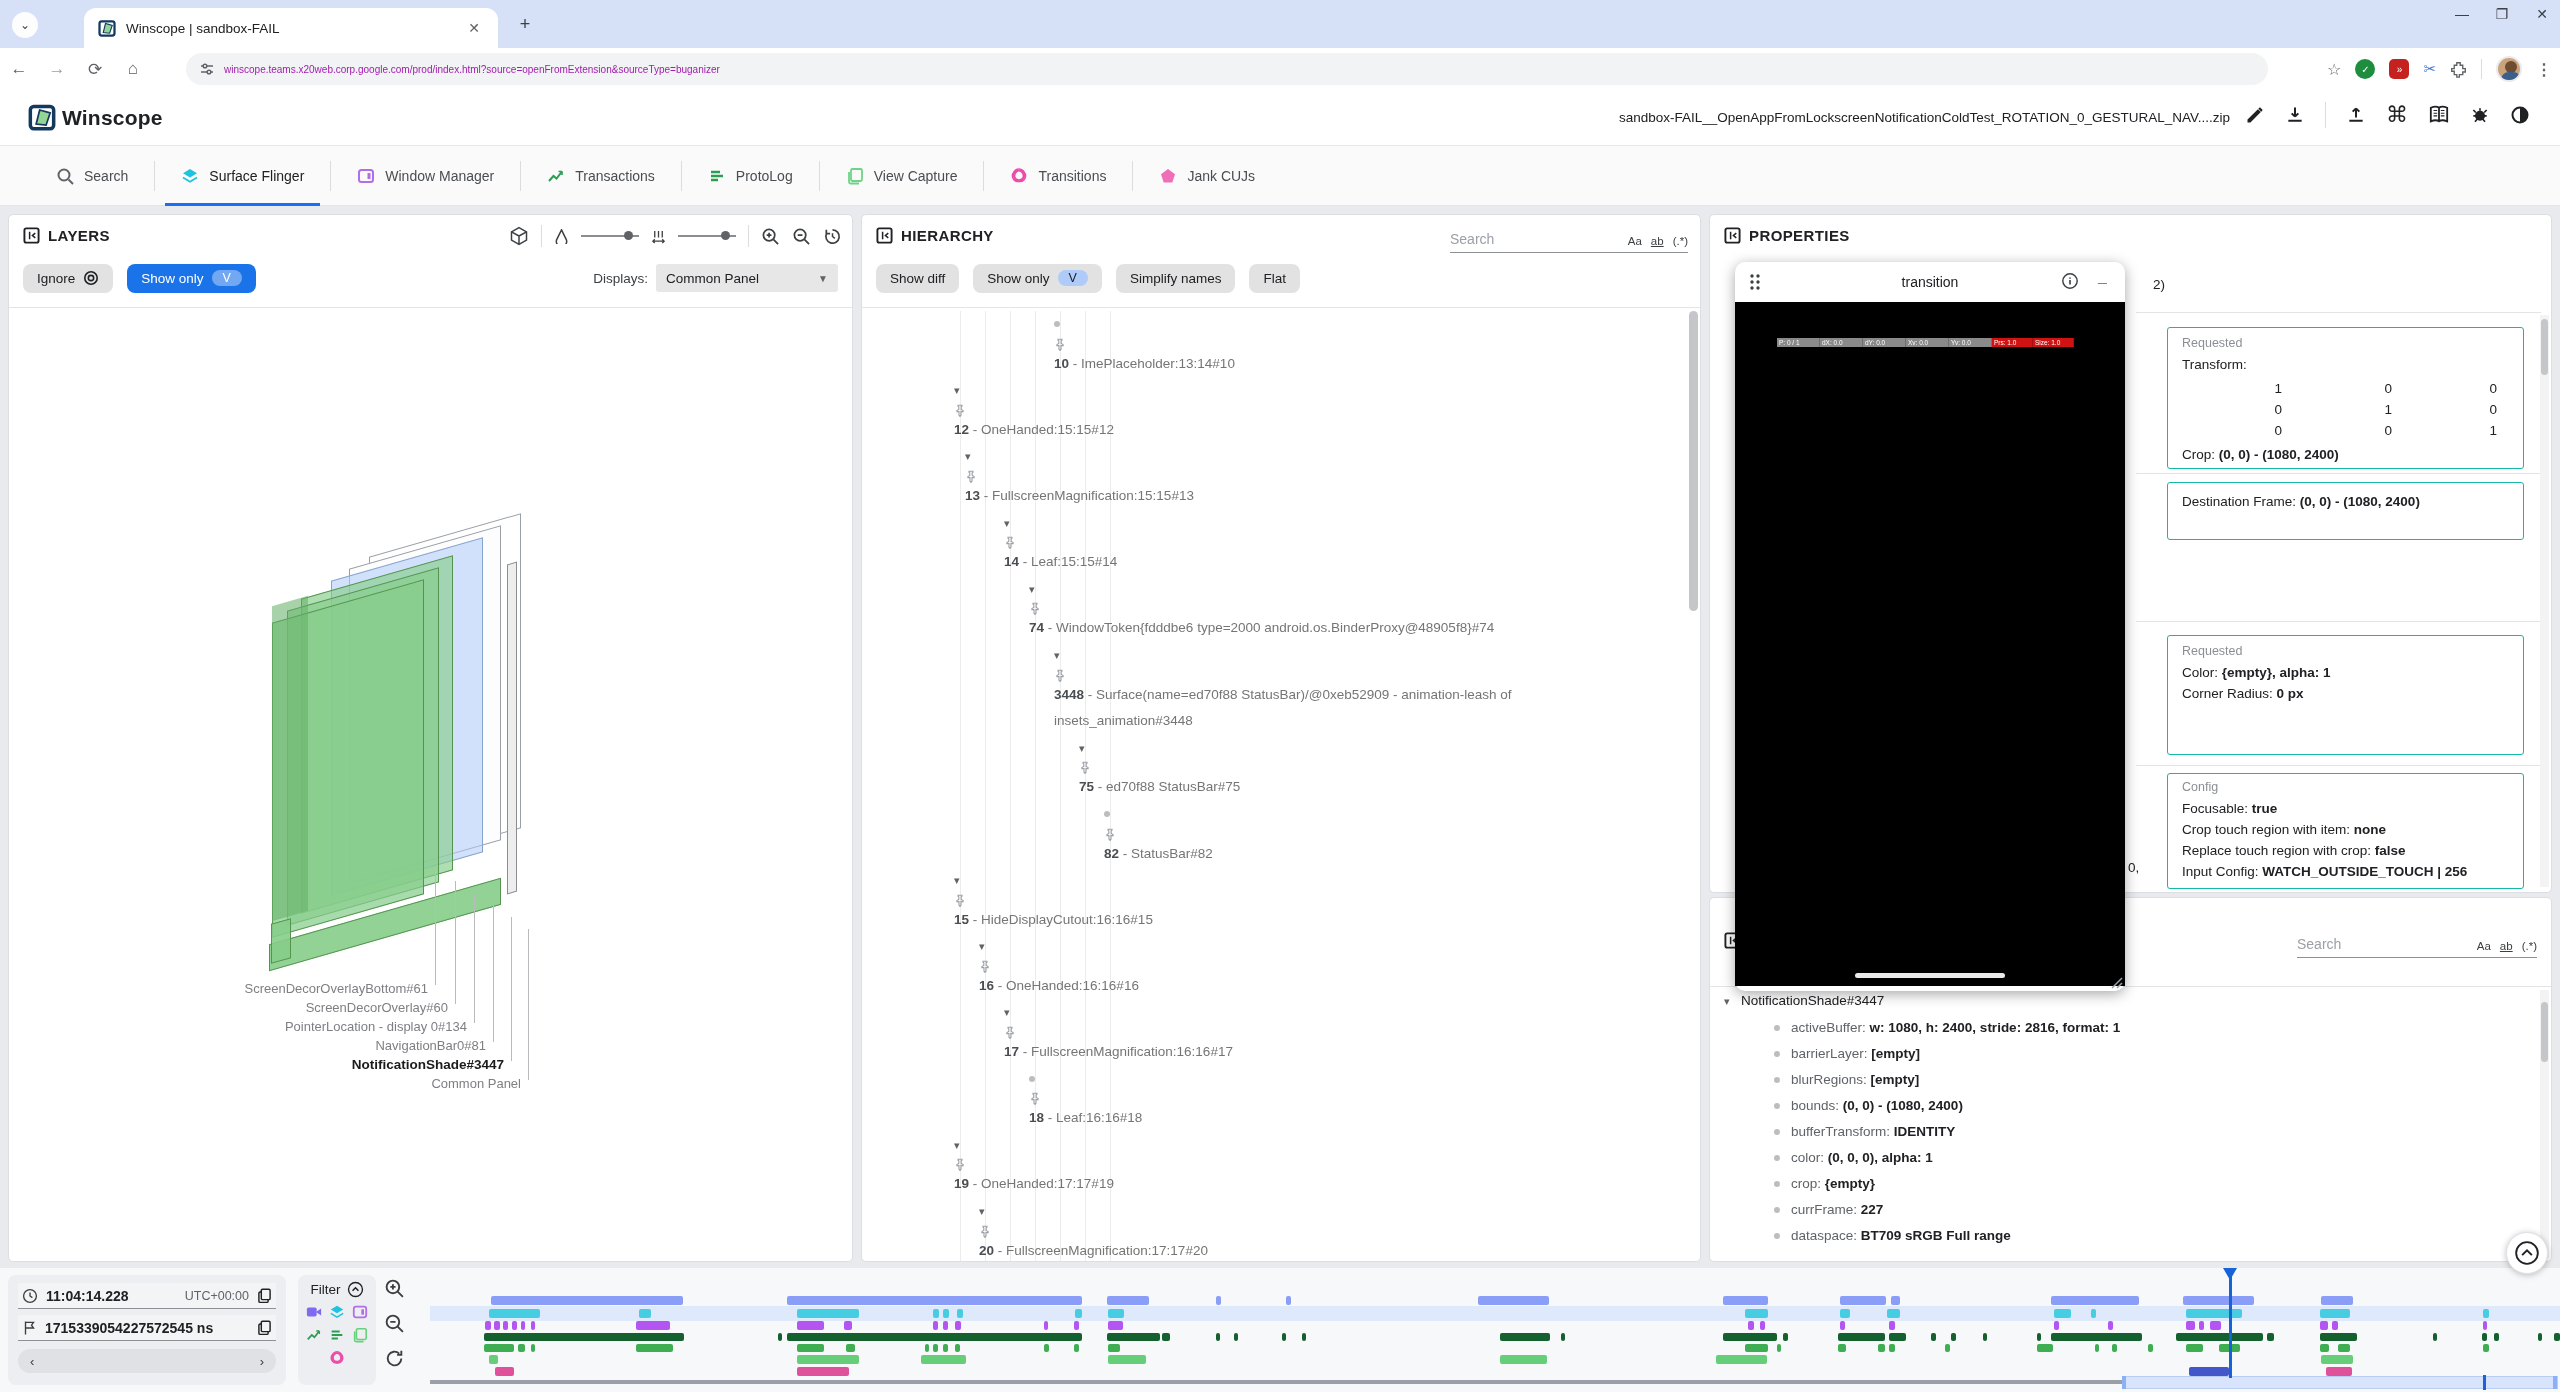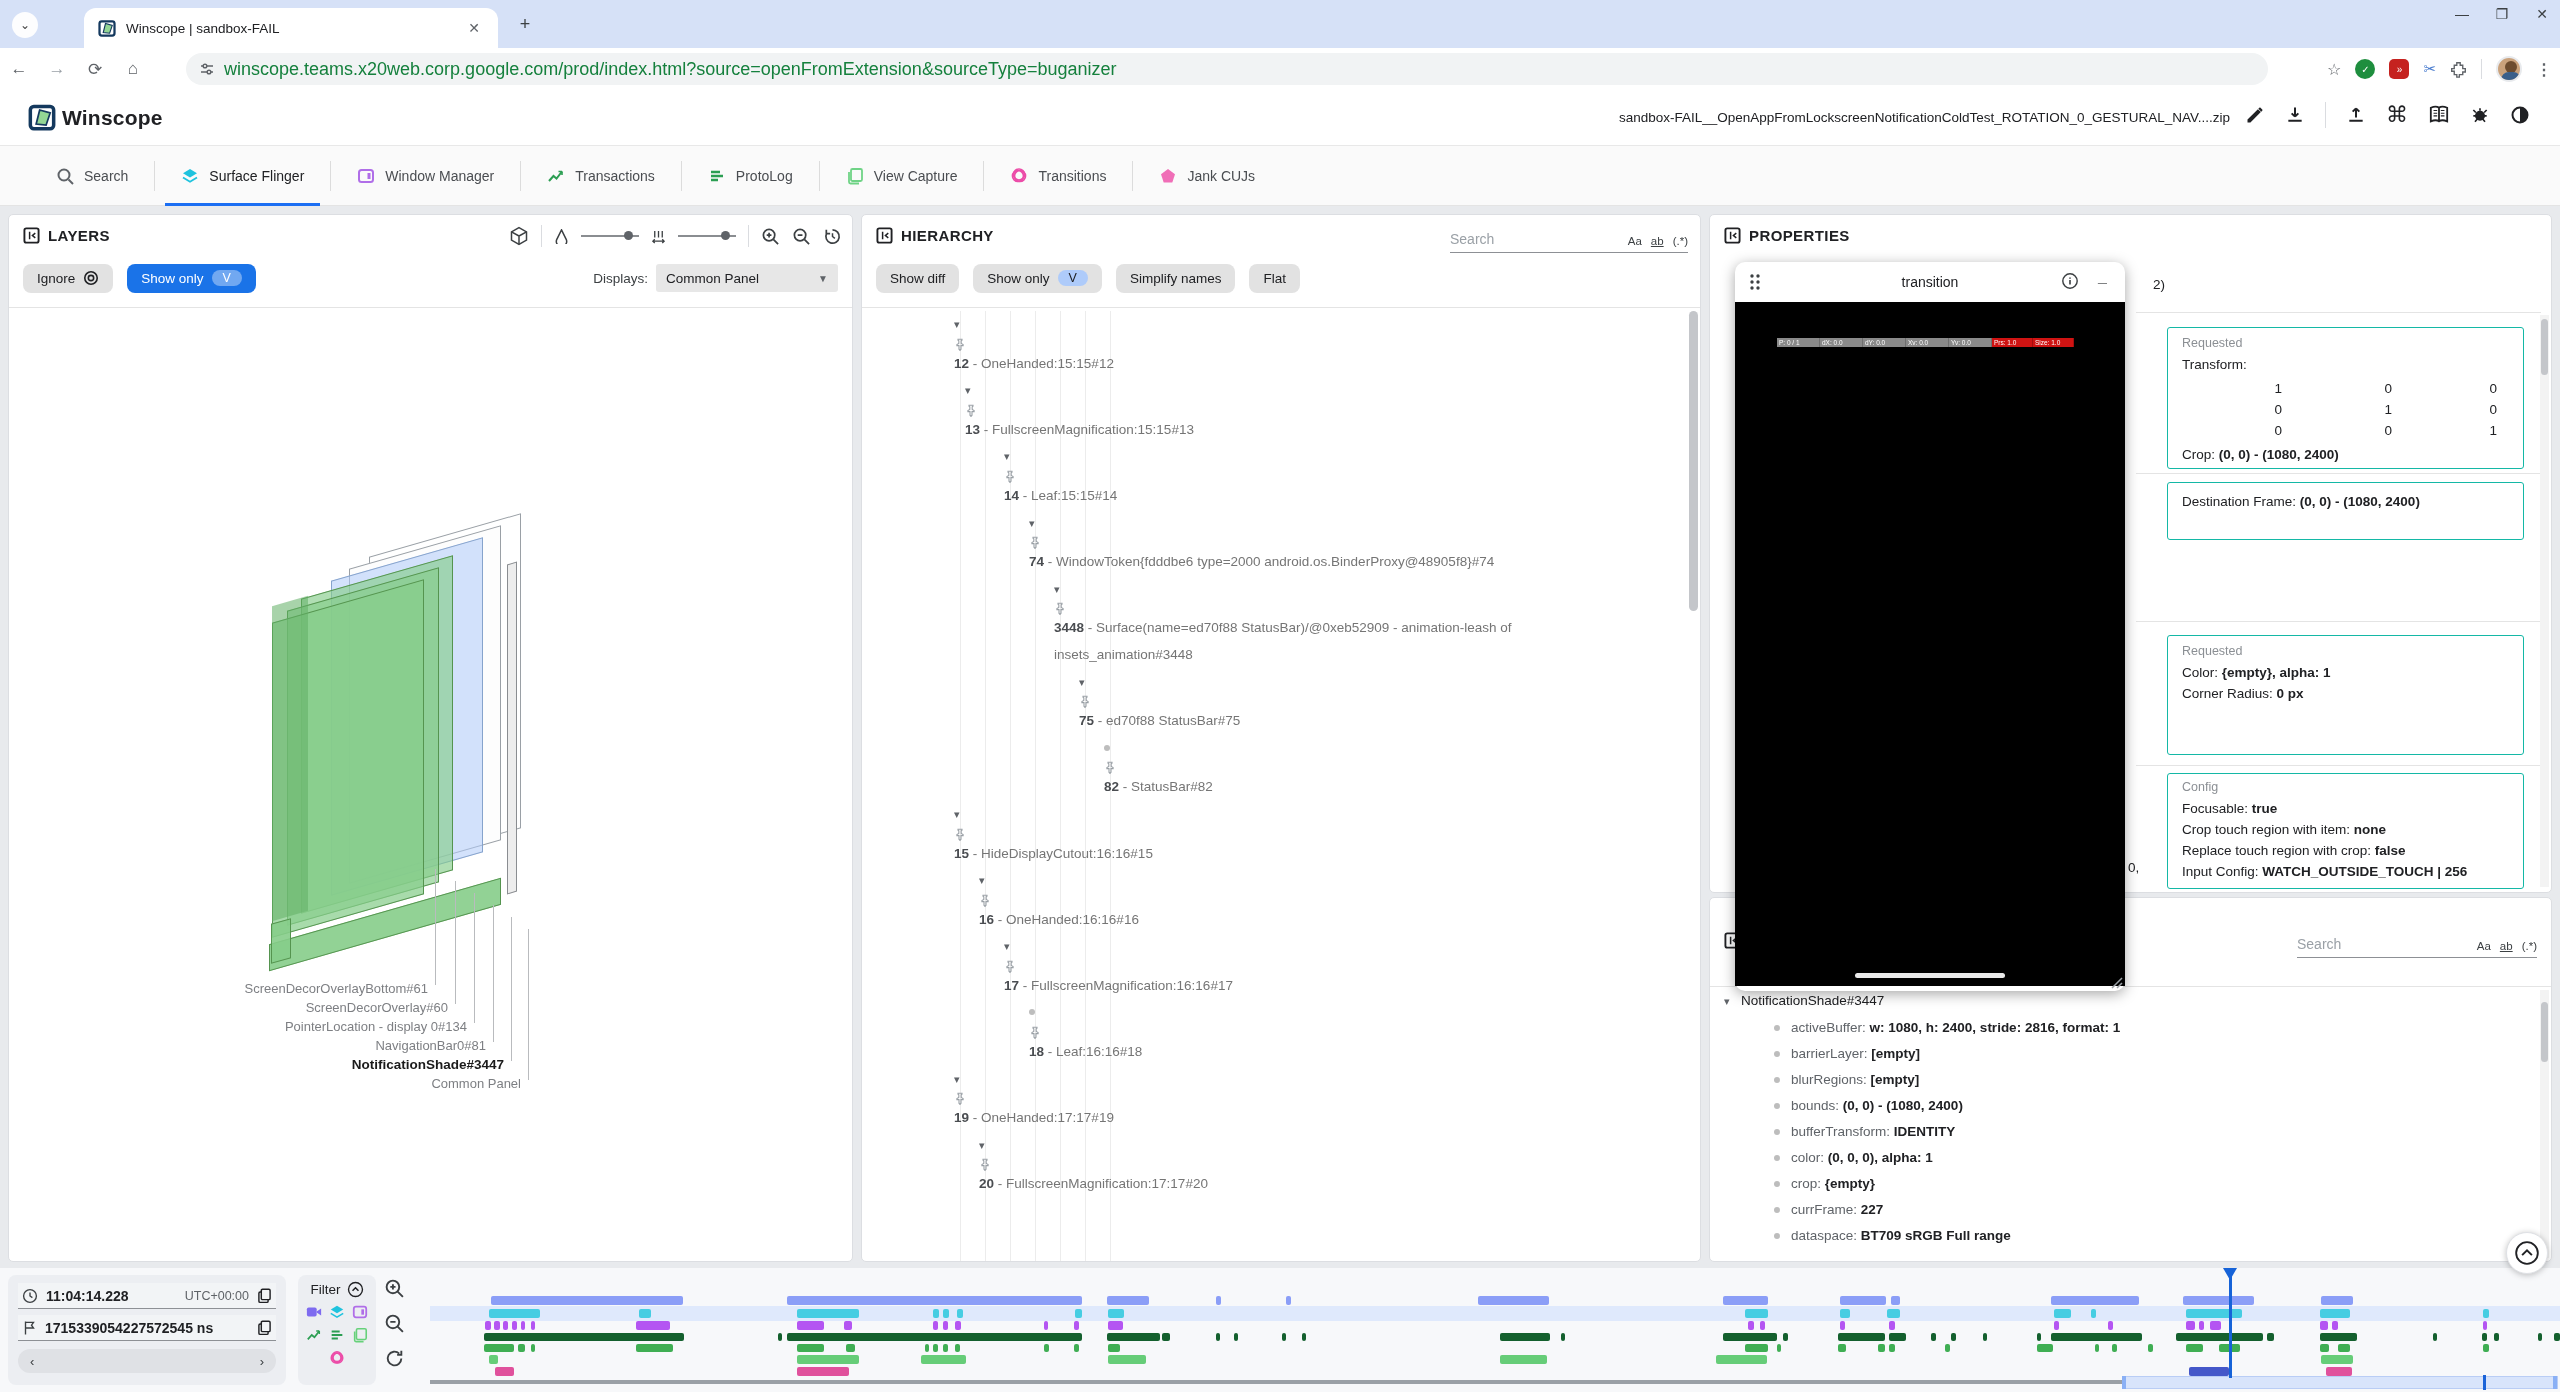--- a/index.html
+++ b/index.html
@@ -13,21 +13,21 @@
   .tab { position:absolute; left:84px; top:8px; width:414px; height:40px; background:#fff; border-radius:12px 12px 0 0; display:flex; align-items:center; padding:0 14px; gap:10px; }
   .tab-title { font-size:13.5px; color:#202124; white-space:nowrap; overflow:hidden; flex:1; }
   .tab-close { font-size:14px; color:#5f6368; width:20px; height:20px; display:flex; align-items:center; justify-content:center; border-radius:10px; }
   .newtab { position:absolute; left:514px; top:14px; font-size:18px; color:#3c4043; width:22px; text-align:center; }
   .wincontrols { position:absolute; right:6px; top:6px; display:flex; gap:16px; color:#3c4043; font-size:14px; width:auto; align-items:center; }
   .wincontrols span { width:24px; text-align:center; }
 
   #urlbar { position:absolute; left:0; top:48px; width:2560px; height:42px; background:#fff; display:flex; align-items:center; }
   .nav-ic { color:#5f6368; font-size:17px; width:38px; text-align:center; }
   .url-pill { position:absolute; left:186px; top:5px; width:2082px; height:32px; background:#f1f3f4; border-radius:16px; display:flex; align-items:center; padding:0 14px; gap:10px; }
-  .url-text { font-size:18px; color:#15803d; white-space:nowrap; overflow:hidden; }
+  .url-text { font-size:10px; color:#a21caf; white-space:nowrap; overflow:hidden; }
   .ext-row { position:absolute; right:8px; top:5px; height:32px; display:flex; align-items:center; gap:14px; }
   .ext-dot { width:20px; height:20px; border-radius:10px; display:flex; align-items:center; justify-content:center; font-size:10px; color:#fff; }
   .avatar { width:26px; height:26px; border-radius:13px; background:#caa27c; border:2px solid #e8eaed; overflow:hidden; position:relative; }
   .avatar:before { content:""; position:absolute; left:7px; top:3px; width:12px; height:12px; border-radius:6px; background:#6d4c2f; }
   .avatar:after { content:""; position:absolute; left:3px; top:14px; width:20px; height:14px; border-radius:8px 8px 0 0; background:#3a5f8a; }
 
   
   #wsheader { position:absolute; left:0; top:90px; width:2560px; height:56px; background:#fff; border-bottom:1px solid #e8e8e8; }
   .ws-logo { position:absolute; left:28px; top:13px; }
   .ws-name { position:absolute; left:62px; top:16px; font-size:21px; font-weight:bold; letter-spacing:.2px; }
@@ -469,20 +469,23 @@
       </div>
     <div class="pdivider"></div>
     <div id="tree">
         <div class="guides" style="left: 98px;"></div>
         <div class="guides" style="left: 123px;"></div>
         <div class="guides" style="left: 148px;"></div>
         <div class="guides" style="left: 173px;"></div>
         <div class="guides" style="left: 198px;"></div>
         <div class="guides" style="left: 223px;"></div>
         <div class="guides" style="left: 248px;"></div>
+        <div class="h-row" style="padding-left: 192px;"><span class="dotb"></span><span><svg class="pin" width="12" height="13" viewBox="0 0 12 13">
+              <path d="M4 1.2h4v1l-.8.5v2.8l1.9 1.1v1H7v3.6L6 12.4 5 11.2V7.6H2.9v-1l1.9-1.1V2.7L4 2.2z" fill="none" stroke="#9aa0a6" stroke-width="1.1"></path>
+            </svg></span><span class="num">10 </span><span>- ImePlaceholder:13:14#10</span></div>
         <div class="h-row" style="padding-left: 92px;"><span class="tw">▾</span><span><svg class="pin" width="12" height="13" viewBox="0 0 12 13">
               <path d="M4 1.2h4v1l-.8.5v2.8l1.9 1.1v1H7v3.6L6 12.4 5 11.2V7.6H2.9v-1l1.9-1.1V2.7L4 2.2z" fill="none" stroke="#9aa0a6" stroke-width="1.1"></path>
             </svg></span><span class="num">12 </span><span>- OneHanded:15:15#12</span></div>
         <div class="h-row" style="padding-left: 103px;"><span class="tw">▾</span><span><svg class="pin" width="12" height="13" viewBox="0 0 12 13">
               <path d="M4 1.2h4v1l-.8.5v2.8l1.9 1.1v1H7v3.6L6 12.4 5 11.2V7.6H2.9v-1l1.9-1.1V2.7L4 2.2z" fill="none" stroke="#9aa0a6" stroke-width="1.1"></path>
             </svg></span><span class="num">13 </span><span>- FullscreenMagnification:15:15#13</span></div>
         <div class="h-row" style="padding-left: 142px;"><span class="tw">▾</span><span><svg class="pin" width="12" height="13" viewBox="0 0 12 13">
               <path d="M4 1.2h4v1l-.8.5v2.8l1.9 1.1v1H7v3.6L6 12.4 5 11.2V7.6H2.9v-1l1.9-1.1V2.7L4 2.2z" fill="none" stroke="#9aa0a6" stroke-width="1.1"></path>
             </svg></span><span class="num">14 </span><span>- Leaf:15:15#14</span></div>
         <div class="h-row" style="padding-left: 167px;"><span class="tw">▾</span><span><svg class="pin" width="12" height="13" viewBox="0 0 12 13">

